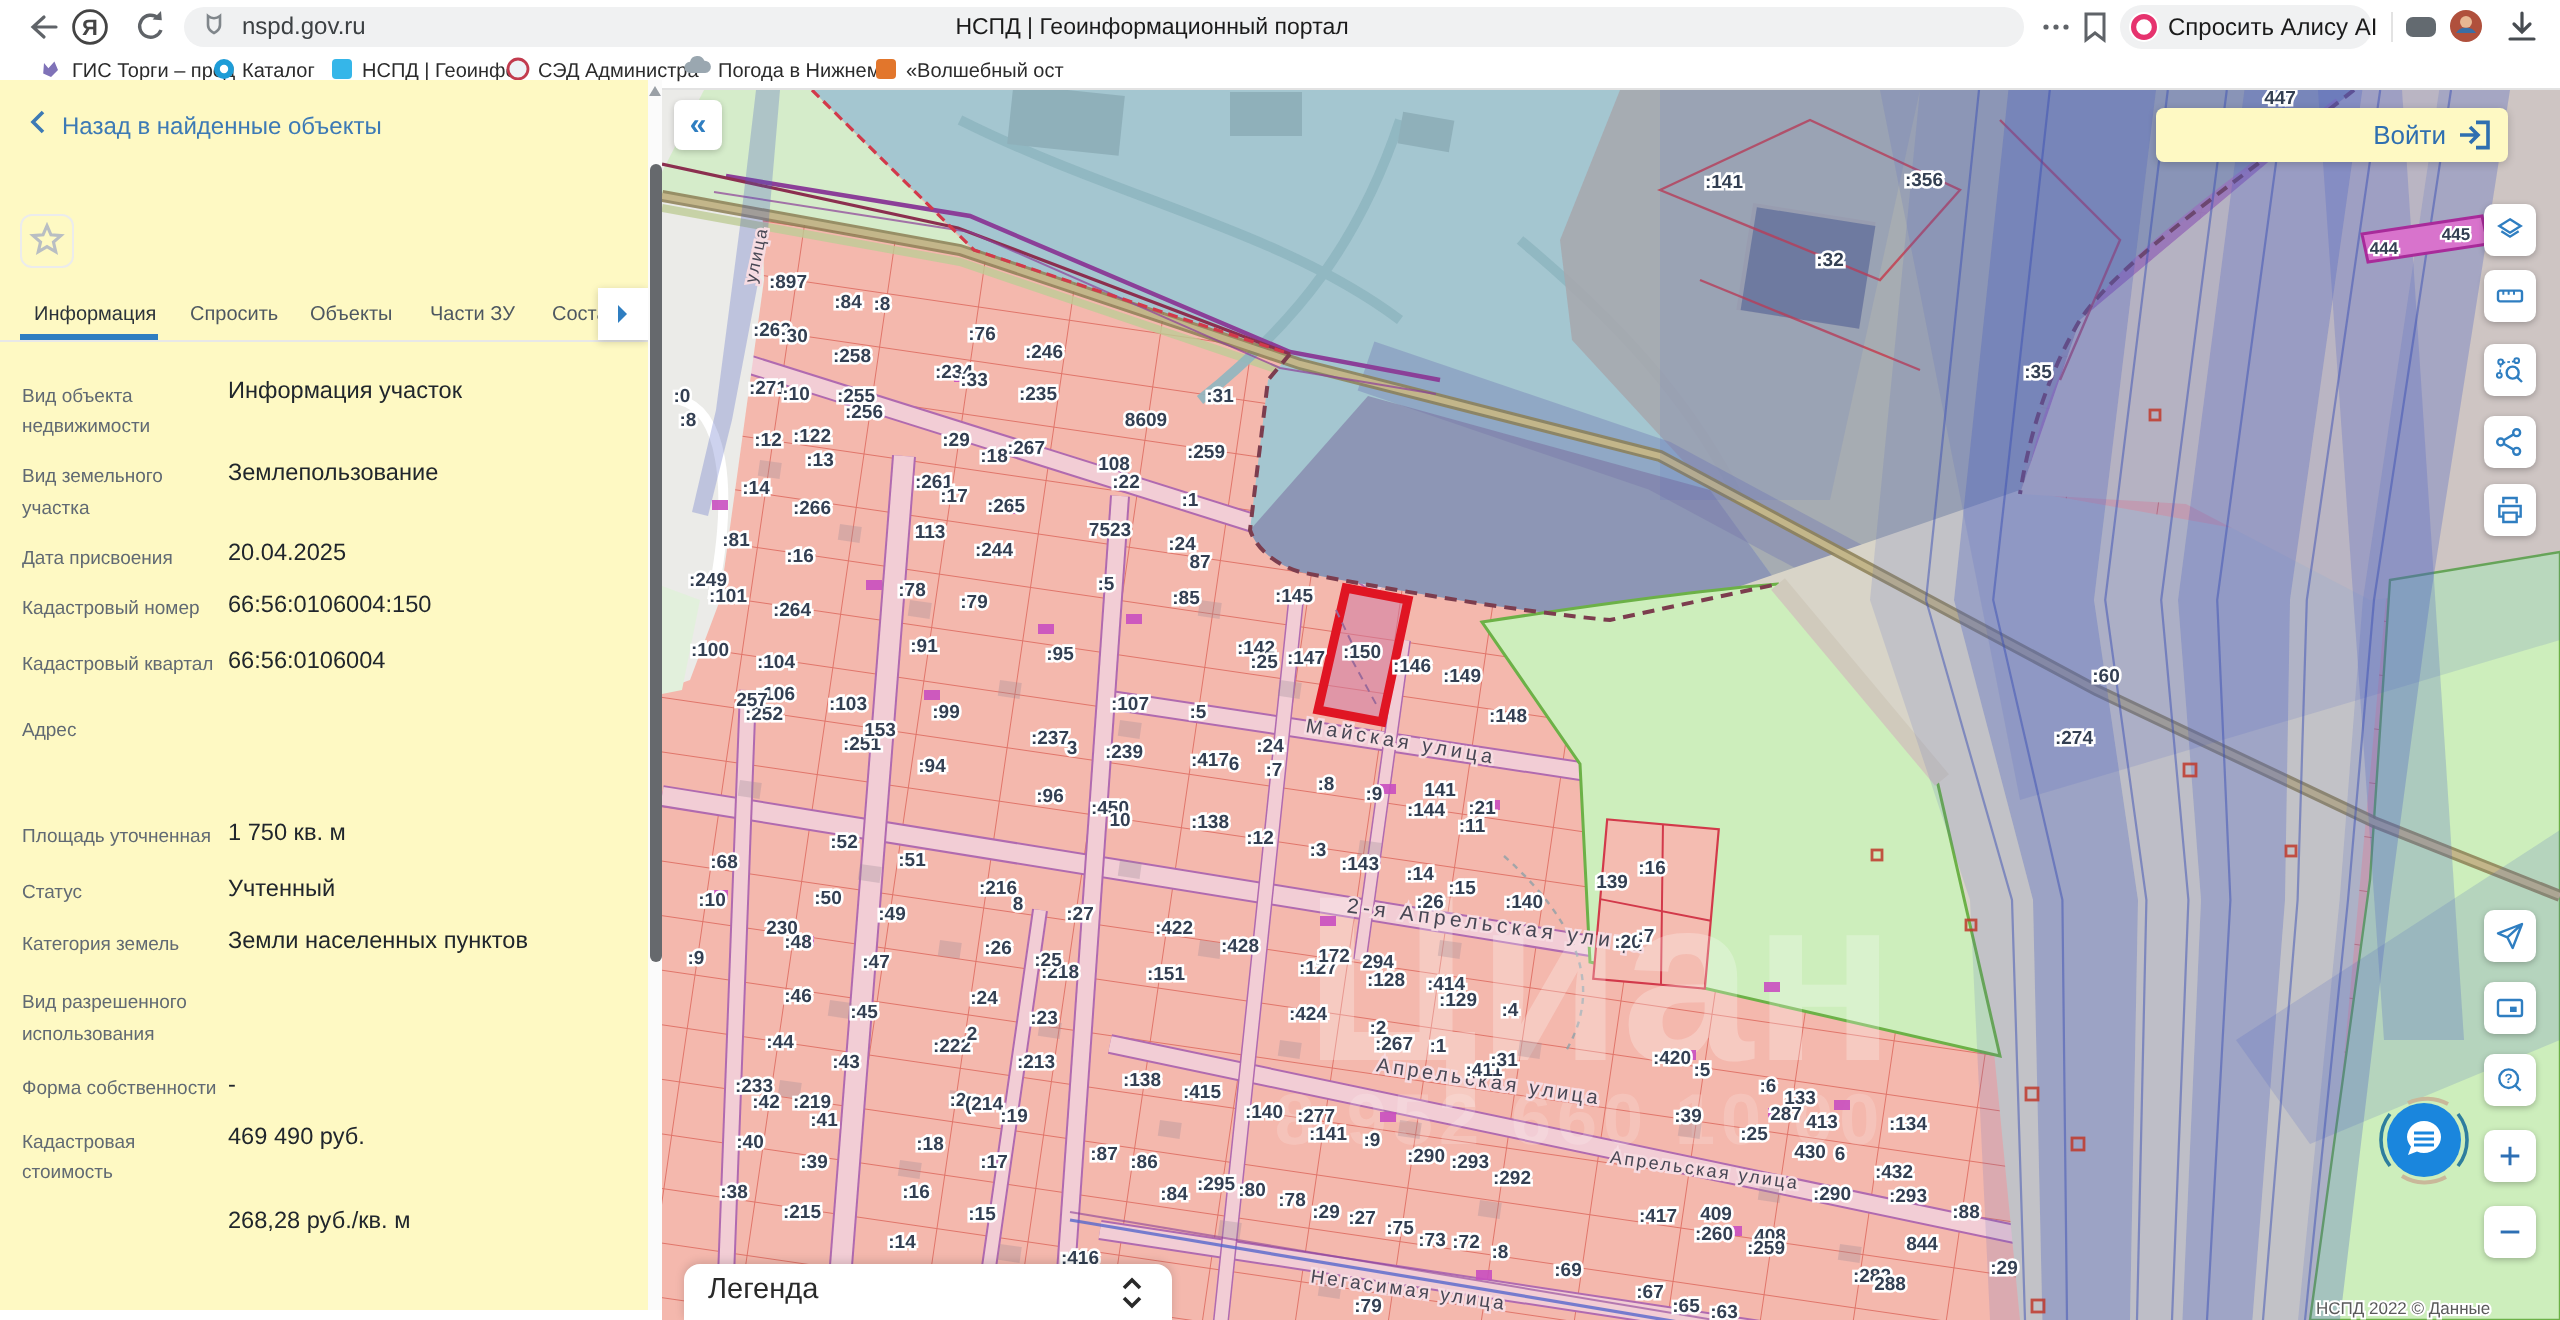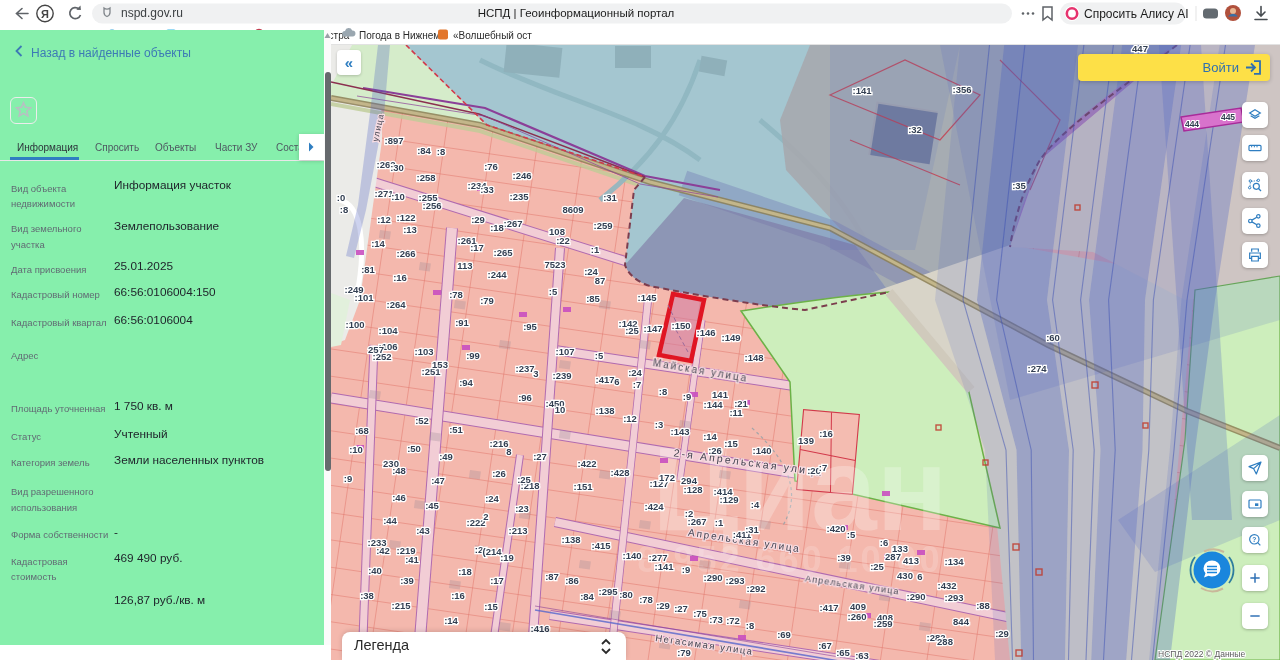--- a/index.html
+++ b/index.html
@@ -1,19 +1,19 @@
 <!DOCTYPE html>
 <html><head><meta charset="utf-8">
 <style>
 *{margin:0;padding:0;box-sizing:border-box}
 html,body{width:1280px;height:660px;overflow:hidden;font-family:"Liberation Sans",sans-serif;background:#fff}
 .abs{position:absolute}
 #chrome{position:absolute;left:0;top:0;width:1280px;height:27px;background:#fff}
 #bookmarks{position:absolute;left:0;top:27px;width:1280px;height:18px;background:#fff;border-bottom:1px solid #e2e2e2}
-#panel{position:absolute;left:0;top:30px;width:331px;height:615px;background:#86efac;overflow:hidden}
+#panel{position:absolute;left:0;top:40px;width:331px;height:615px;background:#fef9c3;overflow:hidden}
 #map{position:absolute;left:331px;top:45px;width:949px;height:615px;overflow:hidden}
 .lbl{position:absolute;left:11px;font-size:9.5px;color:#616a73;line-height:15.5px}
 .val{position:absolute;left:114px;font-size:11.8px;color:#20262c;line-height:14.6px}.tab{position:absolute;top:112px;font-size:10px;color:#4e5861}
 .mbtn{position:absolute;width:26px;height:26px;background:#fff;border-radius:5px;box-shadow:0 1px 3px rgba(0,0,0,.25);display:flex;align-items:center;justify-content:center}
 </style></head>
 <body>
 
 <div id="chrome">
  <svg class="abs" style="left:0;top:0" width="1280" height="27">
   <g stroke="#5f6368" stroke-width="1.6" fill="none" stroke-linecap="round">
@@ -87,38 +87,38 @@
  <div class="abs" style="left:299px;top:104px;width:25px;height:26px;background:#fff;box-shadow:0 1px 4px rgba(0,0,0,.18)">
   <svg width="24" height="26">
         <path d="M10,8.5 l4.5,4.5 -4.5,4.5 z" fill="#2f7ec1"></path>
       </svg>
  </div>
  <div class="lbl" style="top:150.5px">Вид объекта<br>недвижимости</div>
  <div class="val" style="top:147.5px">Информация участок</div>
  <div class="lbl" style="top:191px">Вид земельного<br>участка</div>
  <div class="val" style="top:188.5px">Землепользование</div>
  <div class="lbl" style="top:231.5px">Дата присвоения</div>
- <div class="val" style="top:229px">25.01.2025</div>
+ <div class="val" style="top:229px">20.04.2025</div>
  <div class="lbl" style="top:257px">Кадастровый номер</div>
  <div class="val" style="top:255px">66:56:0106004:150</div>
  <div class="lbl" style="top:285px">Кадастровый квартал</div>
  <div class="val" style="top:283px">66:56:0106004</div>
  <div class="lbl" style="top:318px">Адрес</div>
  <div class="lbl" style="top:370.8px">Площадь уточненная</div>
  <div class="val" style="top:368.5px">1 750 кв. м</div>
  <div class="lbl" style="top:399px">Статус</div>
  <div class="val" style="top:397px">Учтенный</div>
  <div class="lbl" style="top:424.8px">Категория земель</div>
  <div class="val" style="top:423px">Земли населенных пунктов</div>
  <div class="lbl" style="top:454.4px">Вид разрешенного<br>использования</div>
  <div class="lbl" style="top:496.7px">Форма собственности</div>
  <div class="val" style="top:495px">-</div>
  <div class="lbl" style="top:523.5px">Кадастровая<br>стоимость</div>
  <div class="val" style="top:521px">469 490 руб.</div>
- <div class="val" style="top:562.5px">126,87 руб./кв. м</div>
+ <div class="val" style="top:562.5px">268,28 руб./кв. м</div>
  <div class="abs" style="left:324px;top:0;width:7px;height:615px;background:#fbfbfb"></div>
  <svg class="abs" style="left:324px;top:2px" width="7" height="8">
       <path d="M3.5,1 l3,5 h-6 z" fill="#9aa0a6"></path>
     </svg>
  <div class="abs" style="left:324.5px;top:42px;width:6.5px;height:399px;background:#66696d;border-radius:3px"></div>
 </div>
 
 <div id="map">
  <svg width="949" height="615" viewBox="331 45 949 615" xmlns="http://www.w3.org/2000/svg" font-family="Liberation Sans, sans-serif">
 <defs>
@@ -510,21 +510,21 @@
 <g font-size="8.5" font-weight="bold" fill="#333f52" stroke="#ffffff" stroke-width="2.2" style="paint-order:stroke" text-anchor="middle">
         <text x="1192" y="127">444</text>
         <text x="1228" y="120">445</text>
       </g>
 <text x="1158" y="657" font-size="8.5" fill="#5a5a5a" stroke="#ffffff" stroke-width="2" style="paint-order:stroke">НСПД 2022 © Данные</text>
 </svg>
  
  <div class="abs" style="left:6px;top:5px;width:24px;height:25px;background:#fff;border-radius:4px;box-shadow:0 1px 3px rgba(0,0,0,.2);display:flex;align-items:center;justify-content:center">
   <span style="color:#2f7ec1;font-size:15px;font-weight:bold">«</span>
  </div>
- <div class="abs" style="left:747px;top:9px;width:192px;height:27px;background:#fde047;border-radius:4px;box-shadow:0 1px 4px rgba(0,0,0,.2)">
+ <div class="abs" style="left:747px;top:9px;width:176px;height:27px;background:#fef9c3;border-radius:4px;box-shadow:0 1px 4px rgba(0,0,0,.2)">
   <span style="position:absolute;right:31px;top:6px;font-size:13px;color:#2f6fb0">Войти</span>
   <svg style="position:absolute;right:8px;top:6px" width="17" height="15" viewBox="0 0 17 15">
    <path d="M1,7.5 h8 M6,3.5 l4,4 -4,4" stroke="#2f6fb0" stroke-width="1.8" fill="none"></path>
    <path d="M9,1.2 h6 v12.6 h-6" stroke="#2f6fb0" stroke-width="1.8" fill="none"></path>
   </svg>
  </div>
  <div class="mbtn" style="left:911px;top:57px">
   <svg width="16" height="16" viewBox="0 0 24 24">
         <path d="M12,4 L20,9 12,14 4,9 Z M5.5,13 L12,17 18.5,13" fill="none" stroke="#2f7ec1" stroke-width="1.8"></path>
       </svg>
@@ -590,20 +590,20 @@
   <svg width="50" height="50" viewBox="0 0 50 50">
    <path d="M8,12 A21,21 0 0 0 8,38" fill="none" stroke="#2e7d9e" stroke-width="1.8"></path>
    <path d="M42,12 A21,21 0 0 1 42,38" fill="none" stroke="#2e7d9e" stroke-width="1.8"></path>
    <path d="M17,6.5 A22,22 0 0 1 37,7" fill="none" stroke="#c9b89a" stroke-width="2"></path>
    <path d="M14,43 A22,22 0 0 0 36,43.5" fill="none" stroke="#c9b89a" stroke-width="2"></path>
    <circle cx="25" cy="25" r="18.5" fill="#1a86dd"></circle>
    <path d="M25,15.5 a8.5,8 0 0 1 0,16 a8.5,8 0 0 1 -3.5,-0.8 l-4.5,1.8 1.5,-4.2 a8,8 0 0 1 -2,-4.8 a8.5,8 0 0 1 8.5,-8 z" fill="#fff"></path>
    <path d="M20,21.5 h10 M20,24.5 h10 M20,27.5 h10" stroke="#1a86dd" stroke-width="1.6"></path>
   </svg>
  </div>
- <div class="abs" style="left:11px;top:587px;width:284px;height:28px;background:#fff;border-radius:8px 8px 0 0;box-shadow:0 -1px 5px rgba(0,0,0,.15)">
+ <div class="abs" style="left:11px;top:587px;width:244px;height:28px;background:#fff;border-radius:8px 8px 0 0;box-shadow:0 -1px 5px rgba(0,0,0,.15)">
   <span style="position:absolute;left:12px;top:5px;font-size:14.5px;color:#2a2a2a">Легенда</span>
   <svg style="position:absolute;right:14px;top:6px" width="12" height="17" viewBox="0 0 12 17">
    <path d="M2,6 L6,2 L10,6 M2,11 L6,15 L10,11" fill="none" stroke="#2a2a2a" stroke-width="1.8"></path>
   </svg>
  </div>
 
 </div>
 
 </body></html>

